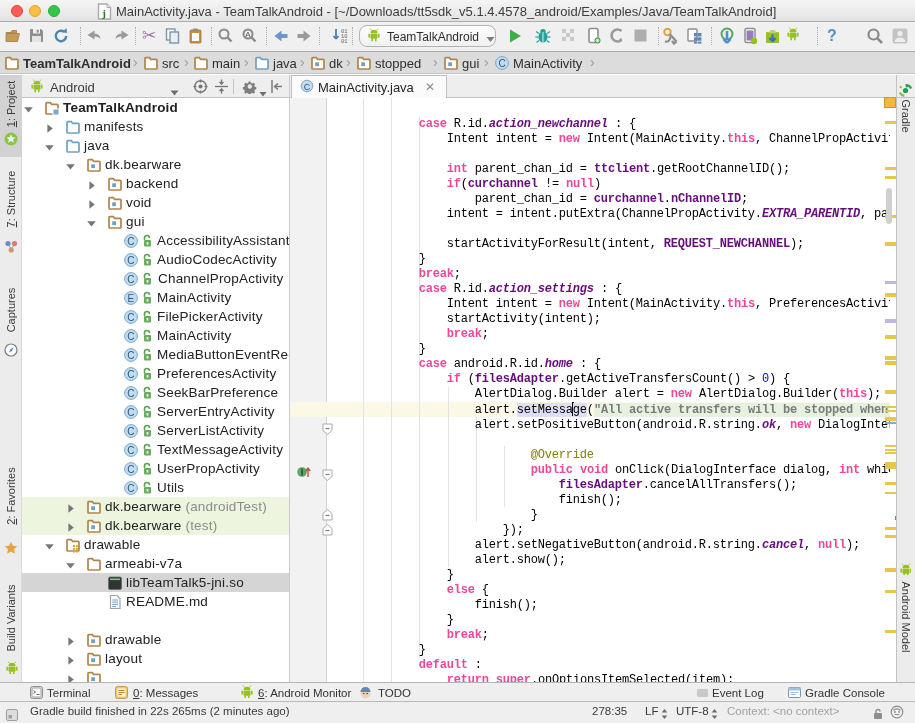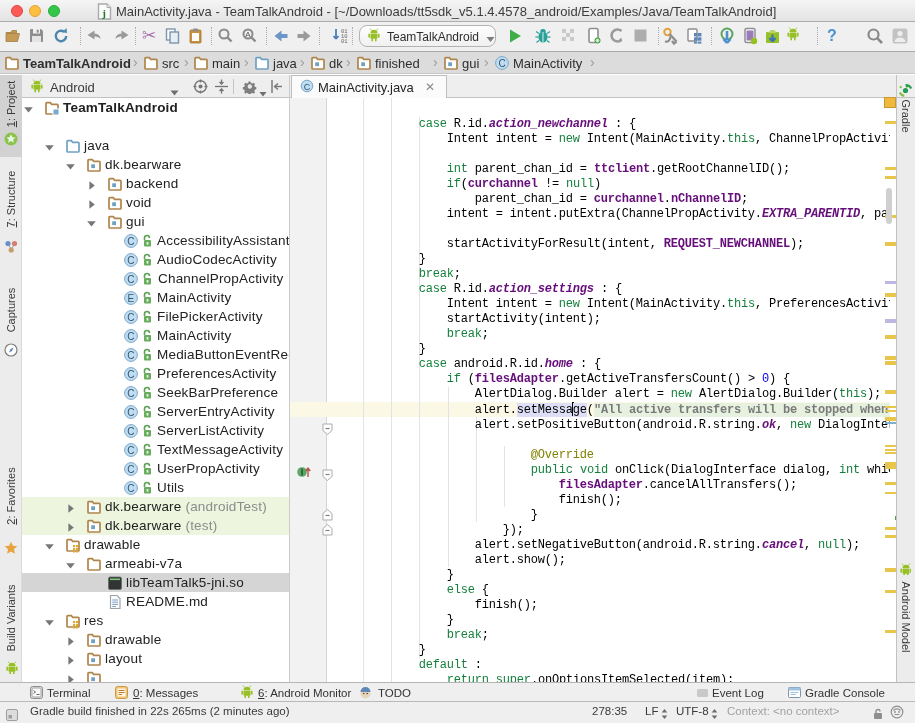--- a/index.html
+++ b/index.html
@@ -26,21 +26,21 @@
 .trow{position:absolute;left:0;width:267px;height:19px;font-size:13.5px;letter-spacing:0.2px;color:#222}
 .tlabel{position:absolute;top:2px;white-space:nowrap}
 .gray{color:#8C8C8C}
 
 #editor{left:290px;top:98px;width:606px;height:584px;background:#fff;overflow:hidden}
 #gutter{left:0;top:0;width:37px;height:584px;background:#F2F2F2;border-right:1px solid #D6D6D6}
 #caretline{left:0;top:304px;width:600px;height:15px;background:#FBF8E6}
 .ig{position:absolute;width:1px;background:#E3E3E3}
 #codewrap{left:0;top:0;width:600px;height:584px;overflow:hidden}
 #code{position:absolute;left:44.8px;top:19px;font-family:"Liberation Mono",monospace;font-size:12px;line-height:15px;letter-spacing:-0.2px;white-space:pre;color:#000}
-.k{color:#15803d;font-weight:normal}
+.k{color:#ec4899;font-weight:bold}
 .f{color:#660E7A;font-weight:bold}
 .s{color:#660E7A;font-weight:bold;font-style:italic}
 .a{color:#808000}
 .n{color:#0000FF}
 .g{color:#7A7A7A;font-weight:bold;background:#E6F2DF}
 .hl{background:#DEDFF6}
 
 #rstripe{left:897px;top:98px;width:18px;height:584px;background:#ECECEC}
 
 #botbar{left:0;top:682px;width:915px;height:19px;background:#EFEFEF;border-top:1px solid #B5B5B5}
@@ -258,21 +258,21 @@
 <div class="abs" style="left:310px;top:55px"><svg width="16" height="16" viewBox="0 0 16 16" style="">
         <path d="M2 5.2 v-1.7 a0.8 0.8 0 0 1 0.8-0.8 h3.6 l1.3 1.7 h5.5 a0.8 0.8 0 0 1 0.8 0.8 v8 a0.8 0.8 0 0 1-0.8 0.8 h-10.4 a0.8 0.8 0 0 1-0.8-0.8 z" fill="#FFF" stroke="#B0854B" stroke-width="1.7"></path>
         <rect x="5.2" y="7.3" width="3.8" height="3.8" fill="#6FA1C3"></rect>
       </svg></div>
 <div class="abs crumb" style="left:329px;top:56px;">dk</div>
 <div class="abs csep" style="left:346px;top:54px;font-size:14px">›</div>
 <div class="abs" style="left:356px;top:55px"><svg width="16" height="16" viewBox="0 0 16 16" style="">
         <path d="M2 5.2 v-1.7 a0.8 0.8 0 0 1 0.8-0.8 h3.6 l1.3 1.7 h5.5 a0.8 0.8 0 0 1 0.8 0.8 v8 a0.8 0.8 0 0 1-0.8 0.8 h-10.4 a0.8 0.8 0 0 1-0.8-0.8 z" fill="#FFF" stroke="#B0854B" stroke-width="1.7"></path>
         <rect x="5.2" y="7.3" width="3.8" height="3.8" fill="#6FA1C3"></rect>
       </svg></div>
-<div class="abs crumb" style="left:375px;top:56px;">finished</div>
+<div class="abs crumb" style="left:375px;top:56px;">stopped</div>
 <div class="abs csep" style="left:433px;top:54px;font-size:14px">›</div>
 <div class="abs" style="left:443px;top:55px"><svg width="16" height="16" viewBox="0 0 16 16" style="">
         <path d="M2 5.2 v-1.7 a0.8 0.8 0 0 1 0.8-0.8 h3.6 l1.3 1.7 h5.5 a0.8 0.8 0 0 1 0.8 0.8 v8 a0.8 0.8 0 0 1-0.8 0.8 h-10.4 a0.8 0.8 0 0 1-0.8-0.8 z" fill="#FFF" stroke="#B0854B" stroke-width="1.7"></path>
         <rect x="5.2" y="7.3" width="3.8" height="3.8" fill="#6FA1C3"></rect>
       </svg></div>
 <div class="abs crumb" style="left:462px;top:56px;">gui</div>
 <div class="abs csep" style="left:484px;top:54px;font-size:14px">›</div>
 <div class="abs" style="left:494px;top:55px"><svg width="16" height="16" viewBox="0 0 16 16" style="">
         <circle cx="8" cy="8" r="6.4" fill="#BFDCF2" stroke="#7CA8CC" stroke-width="1"></circle>
         <text x="8" y="12" font-size="10" font-family="Liberation Sans" fill="#30576F" text-anchor="middle">C</text>
@@ -383,20 +383,29 @@
 <div class="trow" style="top:0px;">
 <div class="abs" style="left:1px;top:4.5px"><svg width="11" height="11" viewBox="0 0 11 11" style="">
             <path d="M1.2 3.2 h8.6 l-4.3 5.4 z" fill="#777777"></path>
           </svg></div>
 <div class="abs" style="left:22px;top:1.5px"><svg width="16" height="16" viewBox="0 0 16 16" style="">
             <path d="M2 5.2 v-1.7 a0.8 0.8 0 0 1 0.8-0.8 h3.6 l1.3 1.7 h5.5 a0.8 0.8 0 0 1 0.8 0.8 v8 a0.8 0.8 0 0 1-0.8 0.8 h-10.4 a0.8 0.8 0 0 1-0.8-0.8 z" fill="#FFF" stroke="#B0854B" stroke-width="1.7"></path>
             <rect x="9" y="9" width="6" height="6" fill="#77A8CE" stroke="#fff" stroke-width="1"></rect>
           </svg></div>
 <div class="tlabel" style="left:41px;font-weight:bold;">TeamTalkAndroid</div>
 </div>
+<div class="trow" style="top:19px;">
+<div class="abs" style="left:22px;top:4.5px"><svg width="11" height="11" viewBox="0 0 11 11" style="">
+            <path d="M3.4 1.2 v8.6 l5.4-4.3 z" fill="#777777"></path>
+          </svg></div>
+<div class="abs" style="left:43px;top:1.5px"><svg width="16" height="16" viewBox="0 0 16 16" style="">
+            <path d="M2 5.2 v-1.7 a0.8 0.8 0 0 1 0.8-0.8 h3.6 l1.3 1.7 h5.5 a0.8 0.8 0 0 1 0.8 0.8 v8 a0.8 0.8 0 0 1-0.8 0.8 h-10.4 a0.8 0.8 0 0 1-0.8-0.8 z" fill="#FFF" stroke="#6FA1C3" stroke-width="1.7"></path>
+          </svg></div>
+<div class="tlabel" style="left:62px;">manifests</div>
+</div>
 <div class="trow" style="top:38px;">
 <div class="abs" style="left:22px;top:4.5px"><svg width="11" height="11" viewBox="0 0 11 11" style="">
             <path d="M1.2 3.2 h8.6 l-4.3 5.4 z" fill="#777777"></path>
           </svg></div>
 <div class="abs" style="left:43px;top:1.5px"><svg width="16" height="16" viewBox="0 0 16 16" style="">
             <path d="M2 5.2 v-1.7 a0.8 0.8 0 0 1 0.8-0.8 h3.6 l1.3 1.7 h5.5 a0.8 0.8 0 0 1 0.8 0.8 v8 a0.8 0.8 0 0 1-0.8 0.8 h-10.4 a0.8 0.8 0 0 1-0.8-0.8 z" fill="#FFF" stroke="#6FA1C3" stroke-width="1.7"></path>
           </svg></div>
 <div class="tlabel" style="left:62px;">java</div>
 </div>
 <div class="trow" style="top:57px;">
@@ -664,37 +673,20 @@
 <div class="abs" style="left:85px;top:1.5px"><svg width="16" height="16" viewBox="0 0 16 16" style="">
             <path d="M3.5 1.5 h6.5 l3 3 v10 h-9.5 z" fill="#FDFDFD" stroke="#9AA4AC" stroke-width="1.2"></path>
             <g stroke="#7A9BC0" stroke-width="1">
               <line x1="5.2" y1="6" x2="11" y2="6"></line>
               <line x1="5.2" y1="8.2" x2="11" y2="8.2"></line>
               <line x1="5.2" y1="10.4" x2="11" y2="10.4"></line>
               <line x1="5.2" y1="12.6" x2="9" y2="12.6"></line>
             </g>
           </svg></div>
 <div class="tlabel" style="left:104px;">README.md</div>
-</div>
-<div class="trow" style="top:513px;">
-<div class="abs" style="left:22px;top:4.5px"><svg width="11" height="11" viewBox="0 0 11 11" style="">
-            <path d="M1.2 3.2 h8.6 l-4.3 5.4 z" fill="#777777"></path>
-          </svg></div>
-<div class="abs" style="left:43px;top:1.5px"><svg width="16" height="16" viewBox="0 0 16 16" style="">
-            <path d="M2 5.2 v-1.7 a0.8 0.8 0 0 1 0.8-0.8 h3.6 l1.3 1.7 h5.5 a0.8 0.8 0 0 1 0.8 0.8 v8 a0.8 0.8 0 0 1-0.8 0.8 h-10.4 a0.8 0.8 0 0 1-0.8-0.8 z" fill="#FFF" stroke="#B0854B" stroke-width="1.7"></path>
-            <g fill="#E0A928">
-              <rect x="8" y="8" width="2.2" height="2.2"></rect>
-              <rect x="11" y="8" width="2.2" height="2.2"></rect>
-              <rect x="8" y="11" width="2.2" height="2.2"></rect>
-              <rect x="11" y="11" width="2.2" height="2.2"></rect>
-              <rect x="8" y="14" width="2.2" height="1.5"></rect>
-              <rect x="11" y="14" width="2.2" height="1.5"></rect>
-            </g>
-          </svg></div>
-<div class="tlabel" style="left:62px;">res</div>
 </div>
 <div class="trow" style="top:532px;">
 <div class="abs" style="left:43px;top:4.5px"><svg width="11" height="11" viewBox="0 0 11 11" style="">
             <path d="M3.4 1.2 v8.6 l5.4-4.3 z" fill="#777777"></path>
           </svg></div>
 <div class="abs" style="left:64px;top:1.5px"><svg width="16" height="16" viewBox="0 0 16 16" style="">
             <path d="M2 5.2 v-1.7 a0.8 0.8 0 0 1 0.8-0.8 h3.6 l1.3 1.7 h5.5 a0.8 0.8 0 0 1 0.8 0.8 v8 a0.8 0.8 0 0 1-0.8 0.8 h-10.4 a0.8 0.8 0 0 1-0.8-0.8 z" fill="#FFF" stroke="#B0854B" stroke-width="1.7"></path>
             <rect x="5.2" y="7.3" width="3.8" height="3.8" fill="#6FA1C3"></rect>
           </svg></div>
 <div class="tlabel" style="left:83px;">drawable</div>

